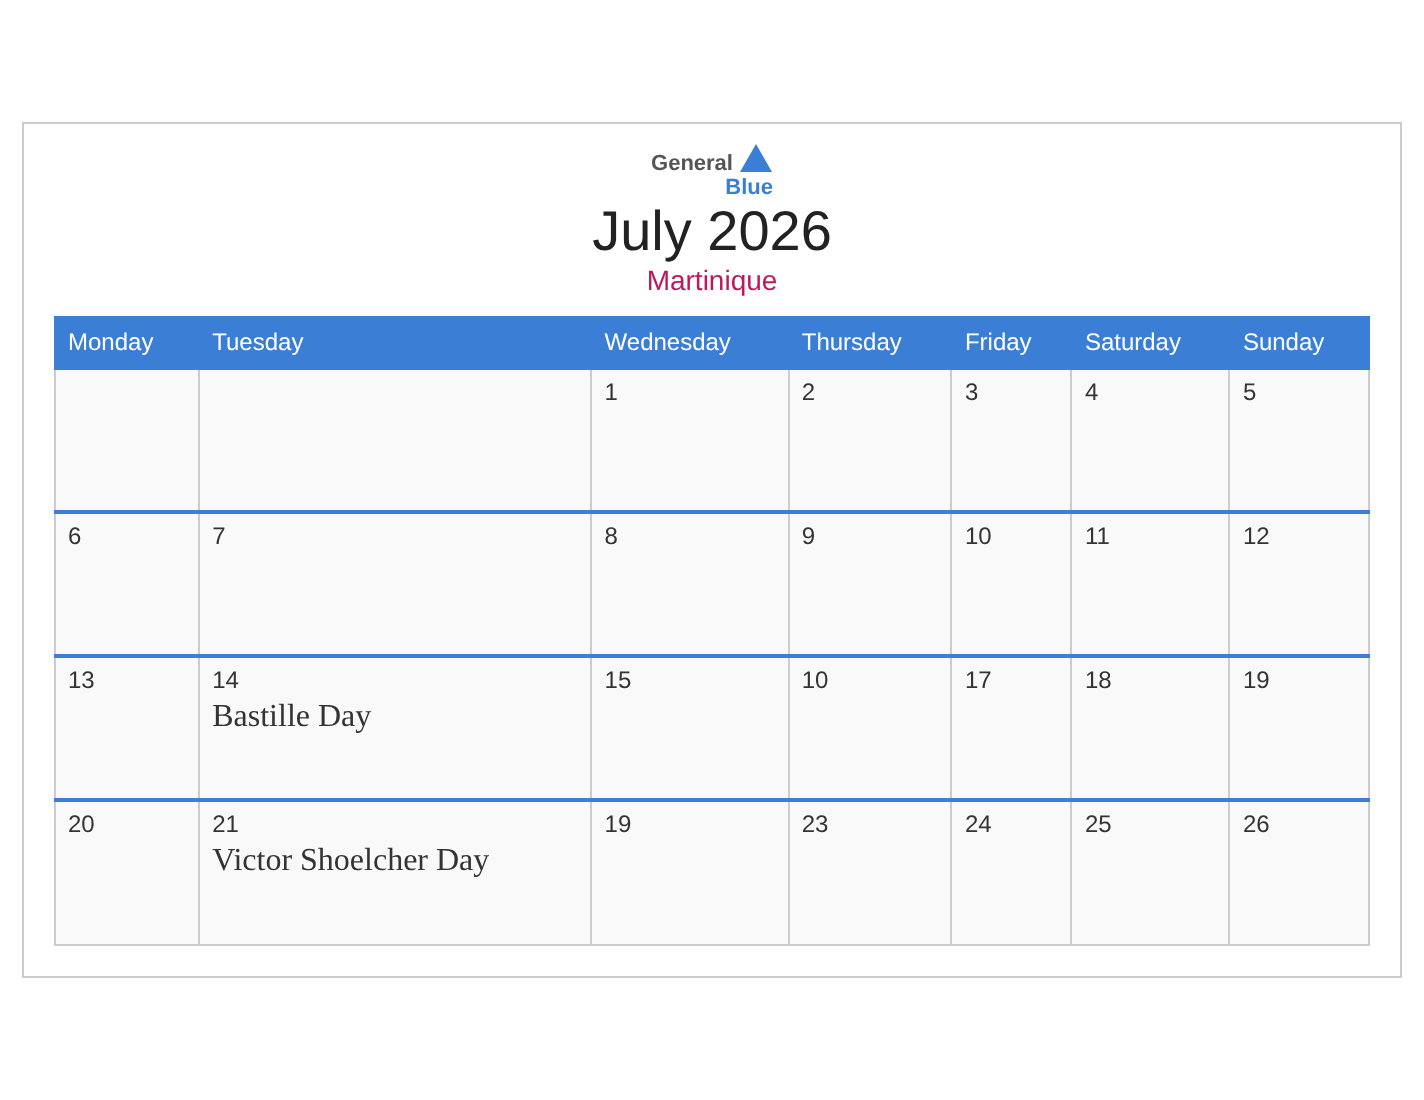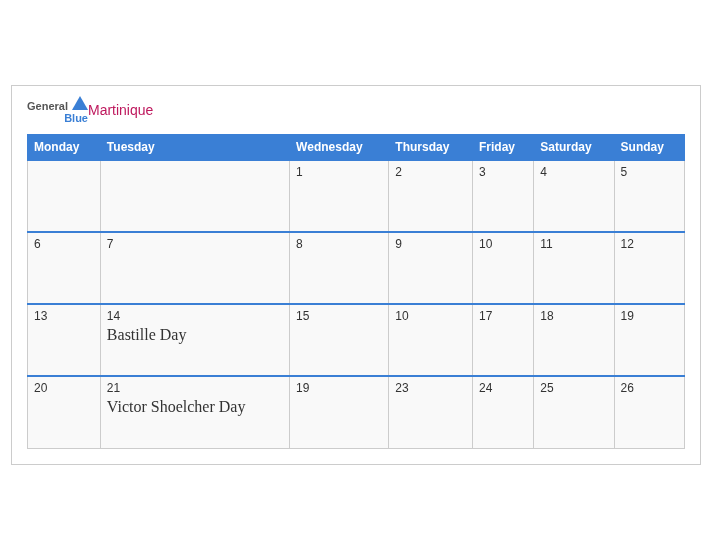--- a/index.html
+++ b/index.html
@@ -14,21 +14,23 @@
     }
     .calendar-wrapper {
       width: 690px;
       background: #fff;
       border: 1px solid #ccc;
       padding: 10px 15px 15px 15px;
     }
     .header {
       display: flex;
       align-items: center;
+      justify-content: space-between;
       margin-bottom: 10px;
+      flex-direction: column;
     }
     .logo {
       display: flex;
       align-items: center;
       gap: 2px;
       font-size: 13px;
       font-weight: bold;
       color: #333;
       line-height: 1.1;
     }
@@ -55,21 +57,21 @@
       text-align: right;
     }
     .calendar-table {
       width: 100%;
       border-collapse: collapse;
     }
     .calendar-table th {
       background: #3a7fd5;
       color: #fff;
       font-size: 12px;
-      font-weight: bold;
+      font-weight: normal;
       padding: 5px 6px;
       text-align: left;
       border: 1px solid #3a7fd5;
     }
     .calendar-table td {
       border: 1px solid #ccc;
       border-top: 2px solid #3a7fd5;
       vertical-align: top;
       padding: 4px 6px;
       height: 72px;
@@ -102,20 +104,21 @@
   <div class="header">
     <div class="logo">
       <div style="display:flex;flex-direction:column;align-items:flex-end;">
         <div style="display:flex;align-items:flex-end;gap:2px;">
           <span class="logo-general">General</span>
           <div class="logo-triangle"></div>
         </div>
         <span class="logo-blue">Blue</span>
       </div>
     </div>
+    <div class="title">July 2026</div>
     <div class="region">Martinique</div>
   </div>
 
   <table class="calendar-table">
     <thead>
       <tr>
 
       <th>Monday</th>
           <th>Tuesday</th>
           <th>Wednesday</th>

